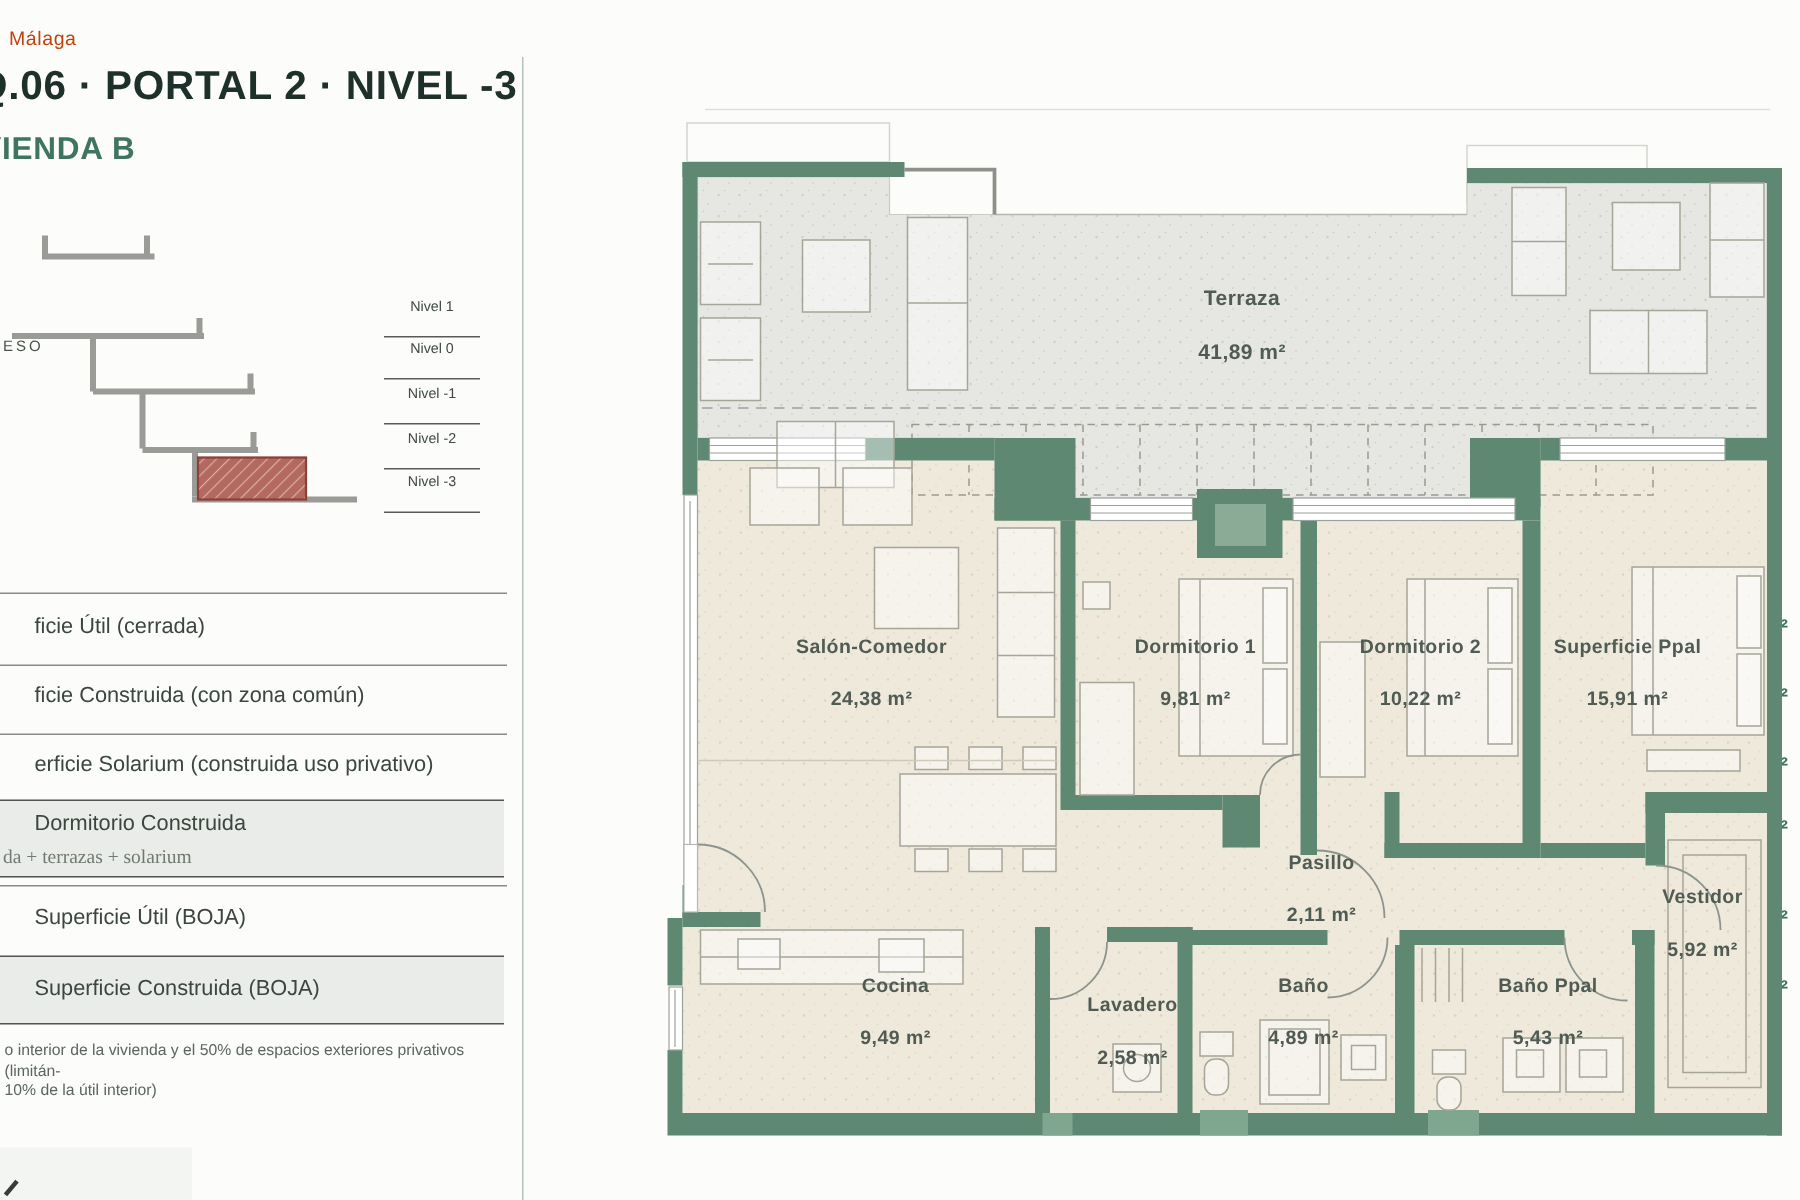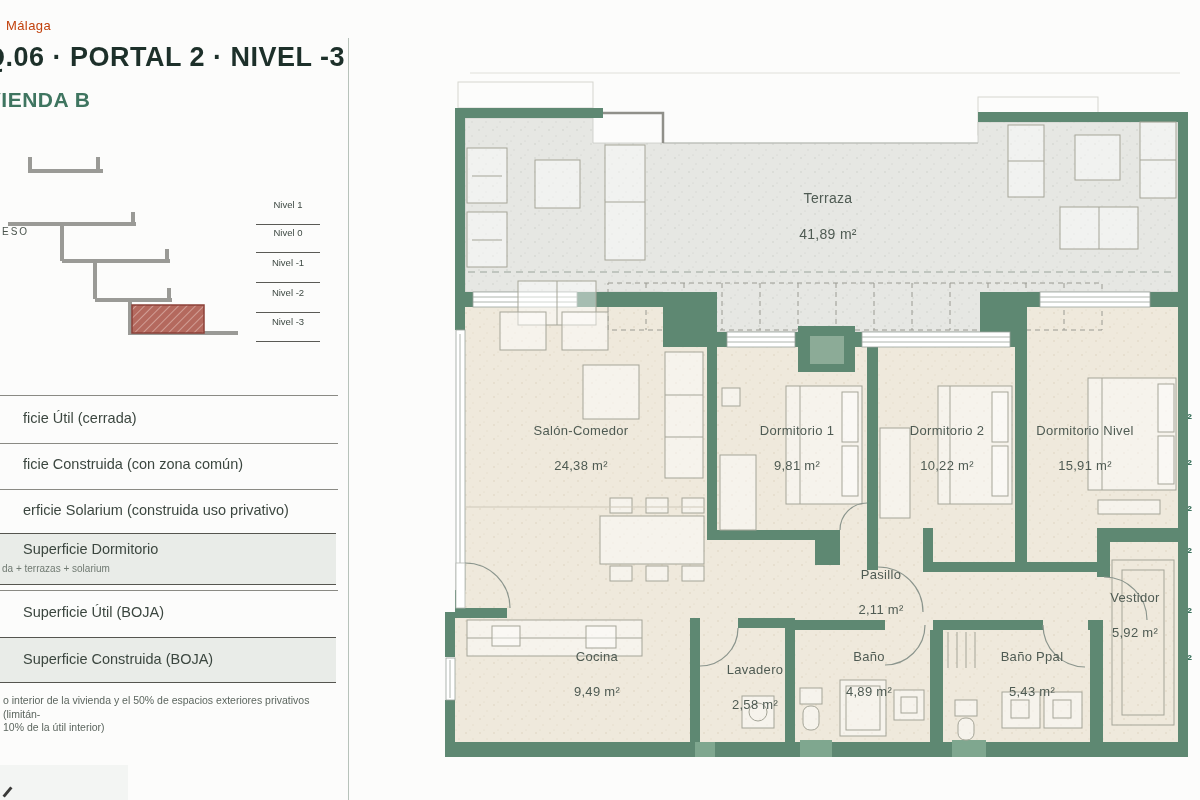--- a/index.html
+++ b/index.html
@@ -10,31 +10,31 @@
   .abs{position:absolute;}
   
   .location{left:6px;top:18px;font-size:13px;color:#c2410c;letter-spacing:.4px;}
   .title{left:-16px;top:42px;font-size:27px;font-weight:700;color:#1d302a;letter-spacing:.5px;white-space:nowrap;}
   .unit{left:-34px;top:88px;font-size:21px;font-weight:700;color:#3f7560;letter-spacing:.5px;white-space:nowrap;}
   .entry-label{left:-17px;top:226px;font-size:10px;letter-spacing:2px;color:#4a544d;white-space:nowrap;}
   .level-label{width:64px;left:256px;text-align:center;font-size:9.5px;color:#3f4a44;
     border-bottom:1px solid #5a5a55;padding-bottom:14px;background:transparent;}
   .hr{left:0;width:338px;height:0;border-top:1px solid #8a8a84;}
   .t-label{left:2px;font-size:14.5px;color:#3b463f;white-space:nowrap;margin-left:21px;}
-  .t-sub{left:2px;font-size:10px;color:#707a72;white-space:nowrap;}
+  .t-sub{left:2px;font-size:13px;color:#707a72;white-space:nowrap;font-family:Liberation Serif, serif;}
   .t-value{right:8px;font-size:15px;font-weight:700;color:#3f7560;white-space:nowrap;}
   .hl-box{left:0;width:336px;background:#e9ece8;border-top:1px solid #55554f;border-bottom:1px solid #55554f;}
   .footnote{left:3px;top:694px;font-size:10.5px;line-height:13.5px;color:#5c665f;width:345px;}
   .graybox{left:0;top:765px;width:128px;height:35px;background:#f3f5f3;}
   .graybox-mark{left:6px;top:786px;width:3px;height:12px;background:#3a3a38;transform:rotate(40deg);}
   .vdivider{left:348px;top:38px;width:1px;height:762px;background:#b7c2ba;}
   
   .rlabel{position:absolute;transform:translateX(-50%);text-align:center;color:#4f5b53;
     font-size:13px;letter-spacing:.3px;white-space:nowrap;}
-  .rlabel span{display:block;}
+  .rlabel span{display:block;font-weight:bold;}
   .rlabel .area{margin-top:20px;}
   .rlabel.big{font-size:14px;}
 </style>
 </head>
 <body>
 
 <div class="abs location">Málaga</div>
 <div class="abs title">Q.06 · PORTAL 2 · NIVEL -3</div>
 <div class="abs unit">VIVIENDA B</div>
 
@@ -67,21 +67,21 @@
 <div class="abs hr" style="top:395px"></div>
 <div class="abs t-label" style="top:410px">ficie Útil (cerrada)</div>
 <div class="abs t-value" style="top:410px">92.54 m²</div>
 <div class="abs hr" style="top:443px"></div>
 <div class="abs t-label" style="top:456px">ficie Construida (con zona común)</div>
 <div class="abs t-value" style="top:456px">144.00m²</div>
 <div class="abs hr" style="top:489px"></div>
 <div class="abs t-label" style="top:502px">erficie Solarium (construida uso privativo)</div>
 <div class="abs t-value" style="top:502px">47.49 m²</div>
 <div class="abs hl-box" style="top:533px;height:50px"></div>
-<div class="abs t-label" style="top:541px">Superficie Dormitorio</div>
+<div class="abs t-label" style="top:541px">Dormitorio Construida</div>
 <div class="abs t-sub" style="top:563px">da + terrazas + solarium</div>
 <div class="abs t-value" style="top:544px">191.49 m²</div>
 <div class="abs hr" style="top:590px"></div>
 <div class="abs t-label" style="top:604px">Superficie Útil (BOJA)</div>
 <div class="abs t-value" style="top:604px">101.79 m²</div>
 <div class="abs hl-box" style="top:637px;height:44px"></div>
 <div class="abs t-label" style="top:651px">Superficie Construida (BOJA)</div>
 <div class="abs t-value" style="top:651px">158.40 m²</div>
 
 <div class="abs footnote">
@@ -300,21 +300,21 @@
 </div>
 <div class="rlabel" style="left:797px;top:423px">
   <span>Dormitorio 1</span>
   <span class="area">9,81 m²</span>
 </div>
 <div class="rlabel" style="left:947px;top:423px">
   <span>Dormitorio 2</span>
   <span class="area">10,22 m²</span>
 </div>
 <div class="rlabel" style="left:1085px;top:423px">
-  <span>Dormitorio Nivel</span>
+  <span>Superficie Ppal</span>
   <span class="area">15,91 m²</span>
 </div>
 <div class="rlabel" style="left:881px;top:567px">
   <span>Pasillo</span>
   <span class="area">2,11 m²</span>
 </div>
 <div class="rlabel" style="left:597px;top:649px">
   <span>Cocina</span>
   <span class="area">9,49 m²</span>
 </div>

